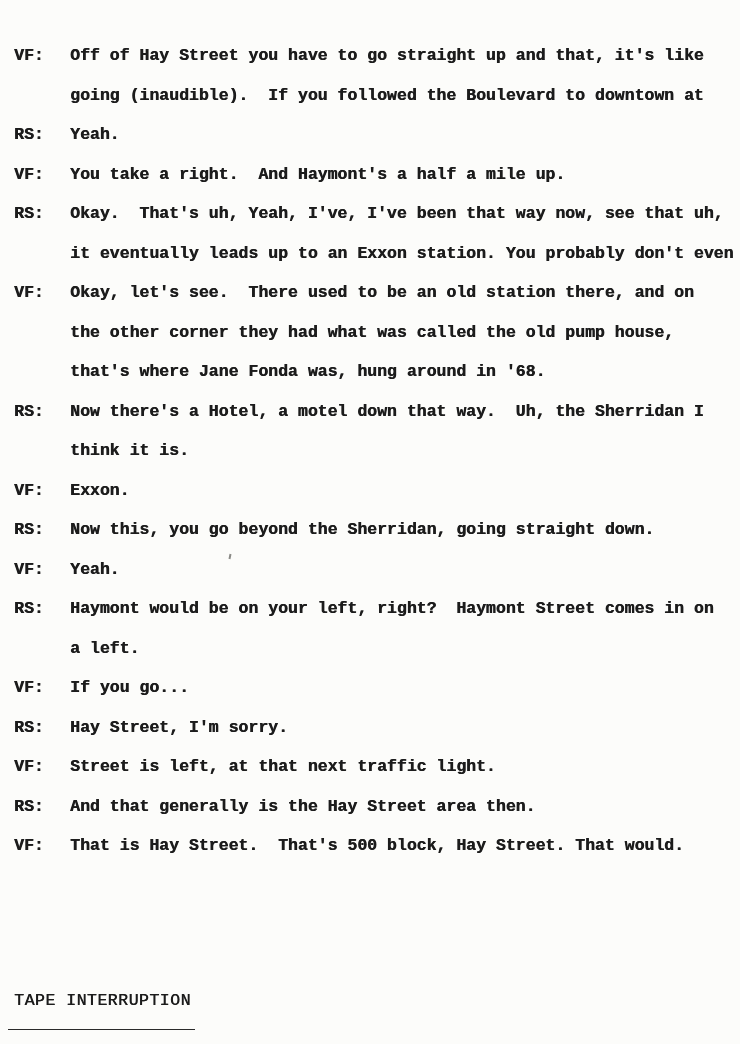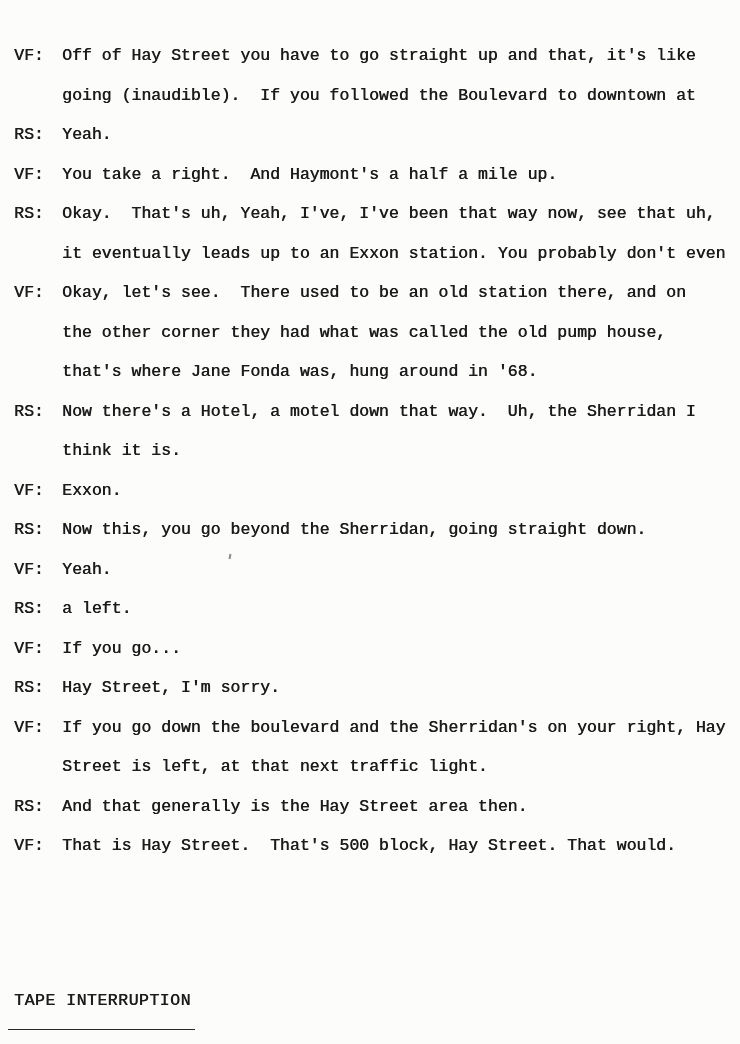--- a/index.html
+++ b/index.html
@@ -18,34 +18,36 @@
     font-size: 16.5px;
     color: #1c1c1c;
     
     text-shadow: 0.5px 0 0 currentColor;
   }
   .transcript {
     position: absolute;
     top: 36px;
     left: 14px;
     right: 20px;
+    font-weight: bold;
   }
   .turn {
     display: flex;
     align-items: flex-start;
   }
   .speaker {
     flex: 0 0 48px;
     width: 48px;
     line-height: 39.5px;
     white-space: pre;
   }
   .utterance {
     flex: 1 1 auto;
     min-width: 0;
+    margin-left: 8px;
   }
   .line {
     line-height: 39.5px;
     white-space: pre;
   }
   .footer-note {
     position: absolute;
     top: 988px;
     left: 8px;
     display: inline-block;
@@ -125,39 +127,39 @@
       </div>
       <div class="turn">
         <span class="speaker">VF:</span>
         <div class="utterance">
           <div class="line">Yeah.</div>
         </div>
       </div>
       <div class="turn">
         <span class="speaker">RS:</span>
         <div class="utterance">
+          <div class="line">Haymont would be on your left, right?  Haymont Street comes in on</div>
           <div class="line">a left.</div>
         </div>
       </div>
       <div class="turn">
         <span class="speaker">VF:</span>
         <div class="utterance">
           <div class="line">If you go...</div>
         </div>
       </div>
       <div class="turn">
         <span class="speaker">RS:</span>
         <div class="utterance">
           <div class="line">Hay Street, I'm sorry.</div>
         </div>
       </div>
       <div class="turn">
         <span class="speaker">VF:</span>
         <div class="utterance">
-          <div class="line">If you go down the boulevard and the Sherridan's on your right, Hay</div>
           <div class="line">Street is left, at that next traffic light.</div>
         </div>
       </div>
       <div class="turn">
         <span class="speaker">RS:</span>
         <div class="utterance">
           <div class="line">And that generally is the Hay Street area then.</div>
         </div>
       </div>
       <div class="turn">

